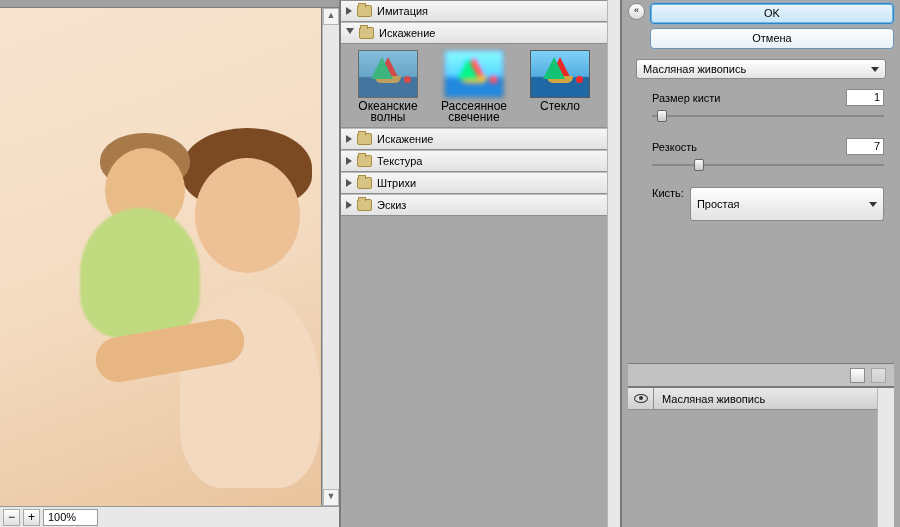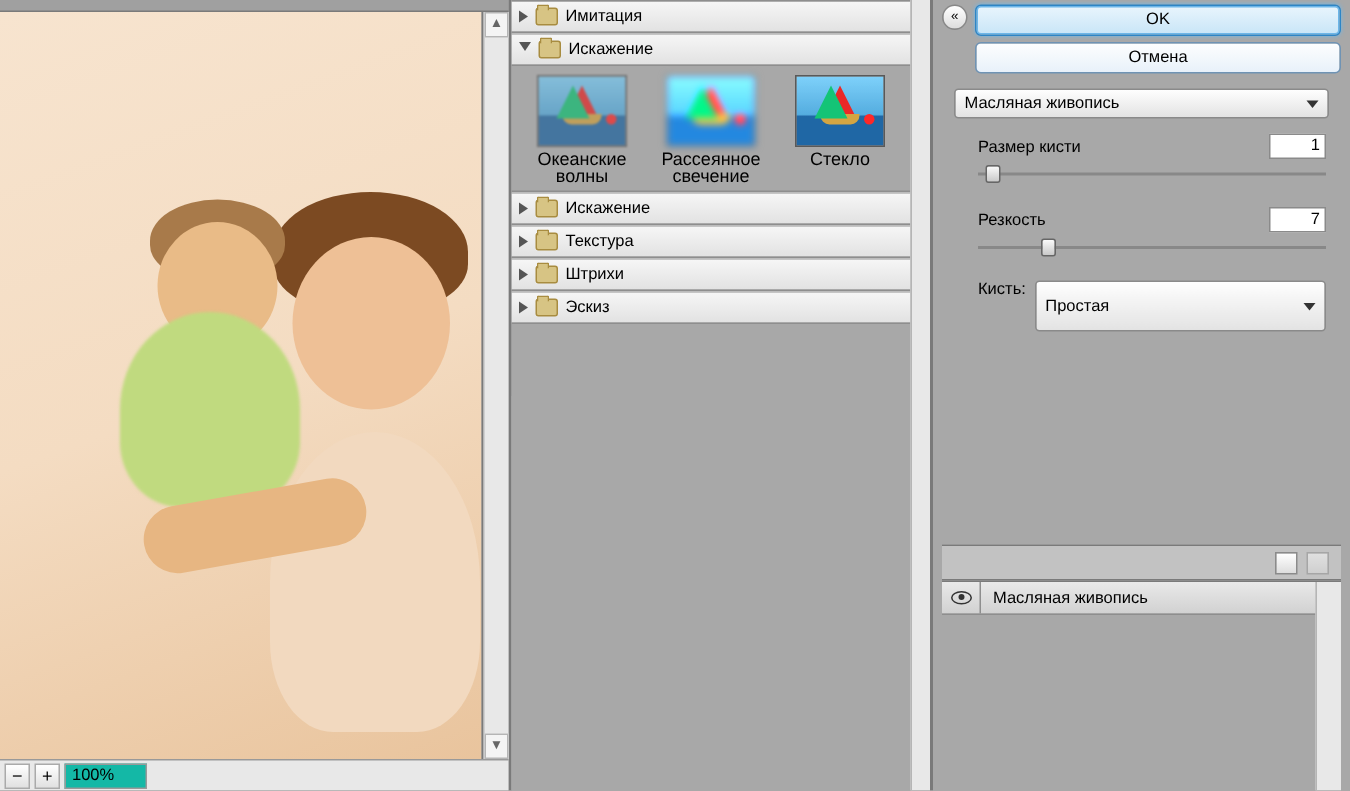--- a/index.html
+++ b/index.html
@@ -18,21 +18,21 @@
   .fig1hair { position:absolute; left:100px; top:125px; width:90px; height:55px; background:#a87a4a; border-radius:50% 50% 45% 45%; }
   .fig2 { position:absolute; left:180px; top:280px; width:140px; height:200px; background:#f2d9bf; border-radius:50% 50% 30% 30%; }
   .fig2h { position:absolute; left:195px; top:150px; width:105px; height:115px; background:#eec096; border-radius:50%; }
   .fig2hair { position:absolute; left:182px; top:120px; width:130px; height:80px; background:#7c4a22; border-radius:50% 50% 40% 40%; }
   .arm { position:absolute; left:95px; top:320px; width:150px; height:45px; background:#e7b682; border-radius:40px; transform:rotate(-10deg);}
   .preview-vscroll { width: 17px; background: #e8e8e8; border-left:1px solid #b5b5b5; position:relative; }
   .preview-vscroll .up,.preview-vscroll .dn{ position:absolute; left:0;right:0;height:17px;background:#f4f4f4;border:1px solid #b5b5b5;text-align:center;line-height:13px;font-size:9px;color:#666;}
   .preview-vscroll .up{top:0}.preview-vscroll .dn{bottom:0}
   .preview-bottom { height: 21px; background: #e8e8e8; border-top:1px solid #999; display:flex; align-items:center; padding:0 3px; gap:3px;}
   .zbtn { width:17px; height:17px; border:1px solid #aaa; background:linear-gradient(#fff,#e0e0e0); text-align:center; line-height:14px; font-size:12px; cursor:pointer;}
-  .zoomfield { width:55px; height:17px; border:1px solid #999; background:#14b8a6; padding:0 4px; line-height:15px; }
+  .zoomfield { width:55px; height:17px; border:1px solid #999; background:#ffffff; padding:0 4px; line-height:15px; }
 
   
   .filter-panel { width: 281px; display:flex; flex-direction:column; background:#a8a8a8; border-right:2px solid #7a7a7a;justify-content:flex-end; }
   .tree { flex:1; overflow:hidden; }
   .tree-row { display:flex; align-items:center; height:22px; background:linear-gradient(#f6f6f6,#e2e2e2); border-top:1px solid #bcbcbc; border-bottom:1px solid #8e8e8e; padding:0 5px; gap:5px; cursor:pointer;}
   .tree-row.first{border-top:1px solid #8e8e8e;}
   .disclosure { width:0;height:0;border-left:6px solid #555;border-top:4px solid transparent;border-bottom:4px solid transparent;}
   .disclosure.open { width:0;height:0;border-top:6px solid #555;border-left:4px solid transparent;border-right:4px solid transparent;}
   .folder { width:15px;height:12px;background:#d7c484;border:1px solid #a88c40;border-radius:2px;position:relative;}
   .folder::before{content:"";position:absolute;top:-3px;left:0;width:6px;height:3px;background:#d7c484;border:1px solid #a88c40;border-bottom:none;border-radius:1px 1px 0 0;}

